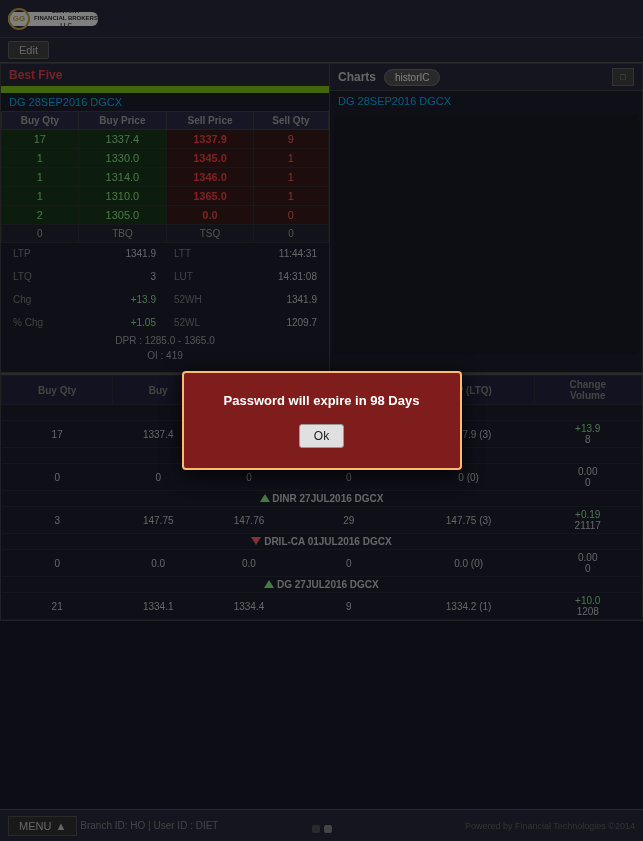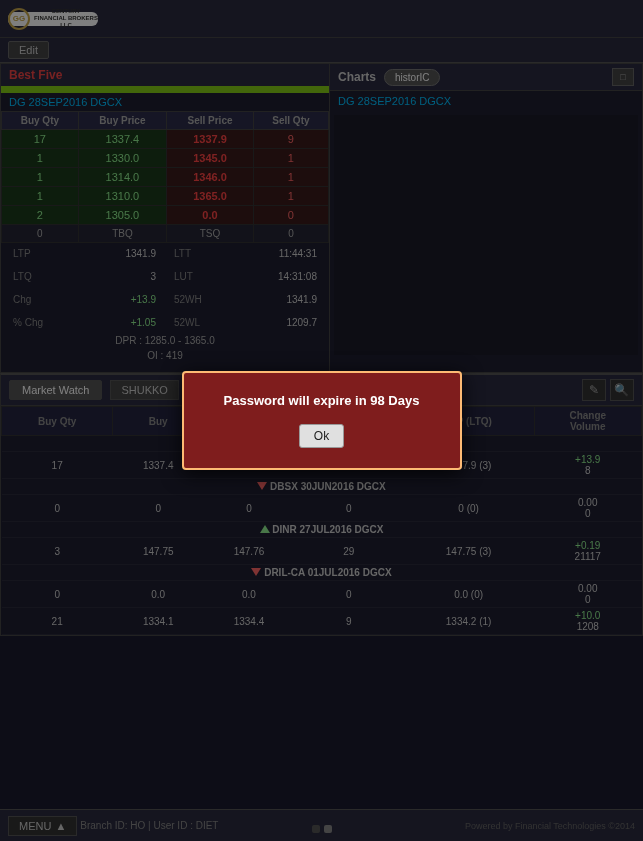--- a/index.html
+++ b/index.html
@@ -497,28 +497,20 @@
       <span class="charts-label">Charts</span>
       <button class="historic-btn">historIC</button>
       <div class="chart-icon">□</div>
     </div>
     <div class="chart-symbol">DG 28SEP2016 DGCX</div>
     <div class="chart-area"></div>
   </div>
 </div>
 
 <div class="market-watch">
-  <div class="mw-header">
-    <button class="mw-tab active">Market Watch</button>
-    <button class="shukko-tab">SHUKKO</button>
-    <div class="mw-icons">
-      <div class="mw-icon-btn">✎</div>
-      <div class="mw-icon-btn">🔍</div>
-    </div>
-  </div>
   <table class="mw-table">
     <thead>
       <tr>
         <th>Buy Qty</th>
         <th>Buy</th>
         <th>Sell</th>
         <th>Sell Qty</th>
         <th>LTP (LTQ)</th>
         <th>Change<br>Volume</th>
       </tr>
@@ -574,20 +566,23 @@
       <td>0.0</td>
       <td>0.0</td>
       <td>0</td>
       <td class="">0.0 (0)</td>
       <td>
         <span class="">0.00</span><br>
         <span>0</span>
       </td>
     </tr>
         <tr>
+      <td colspan="6" class="mw-symbol"><span class="triangle-up"></span> DG 27JUL2016 DGCX</td>
+    </tr>
+        <tr>
       <td>21</td>
       <td>1334.1</td>
       <td>1334.4</td>
       <td>9</td>
       <td class="mw-num">1334.2 (1)</td>
       <td>
         <span class="mw-change-pos">+10.0</span><br>
         <span>1208</span>
       </td>
     </tr>

